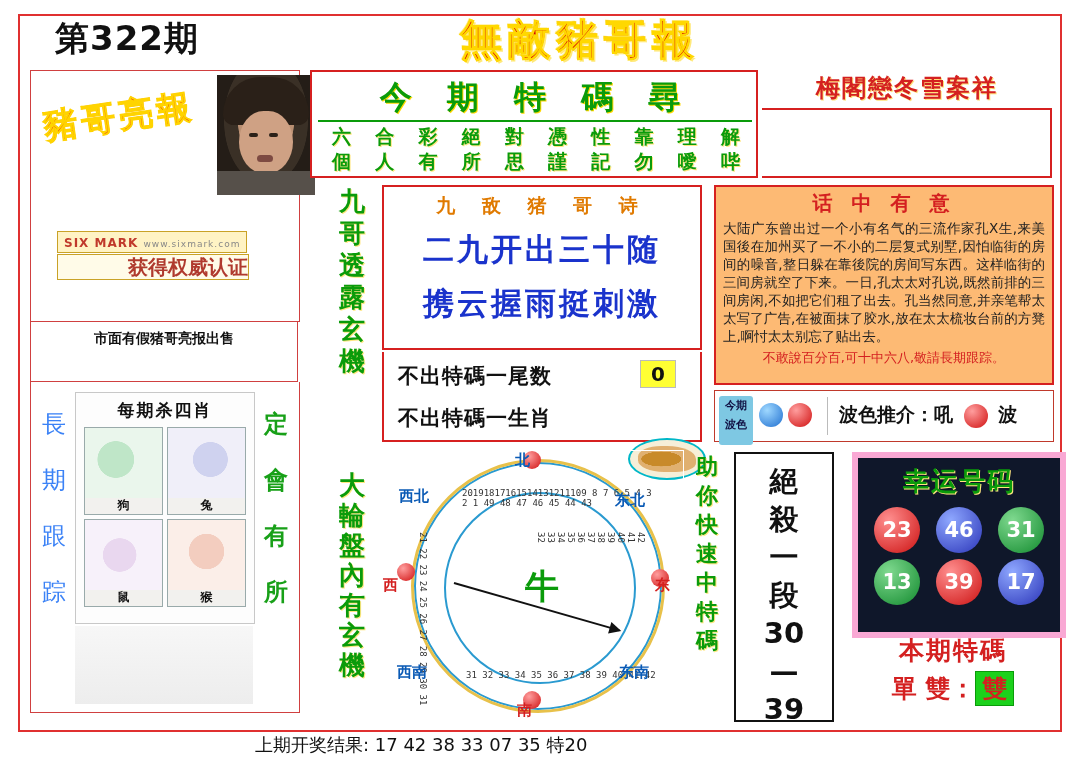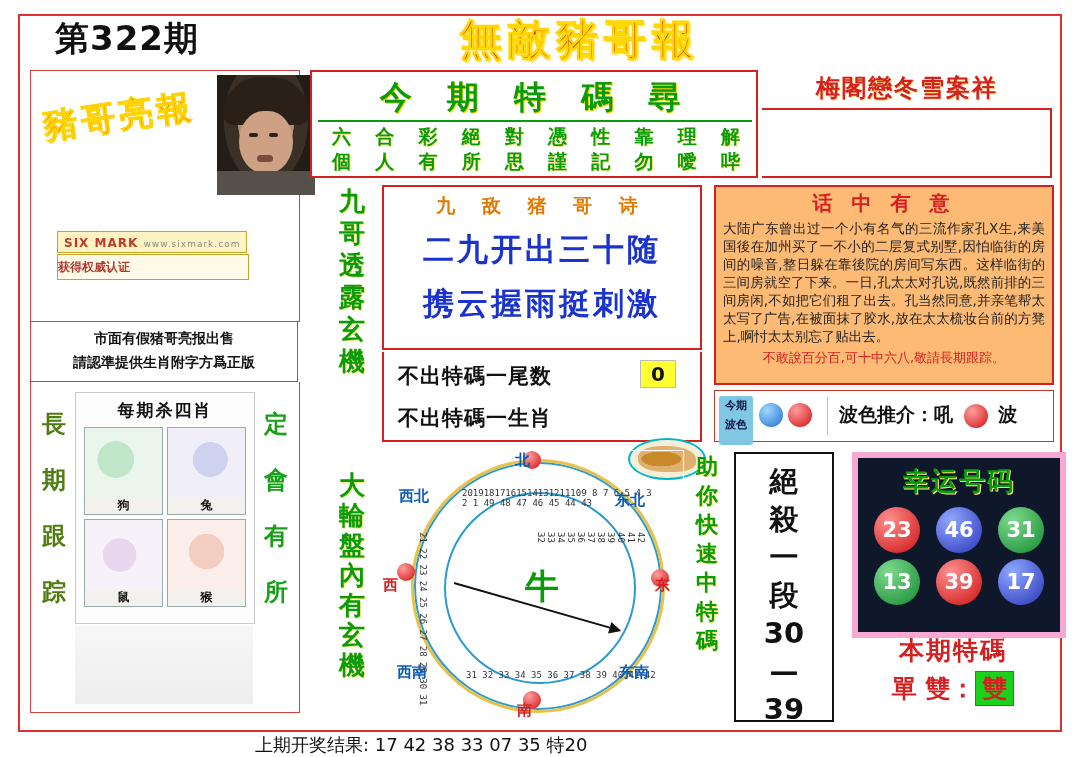--- a/index.html
+++ b/index.html
@@ -21,26 +21,26 @@
   .photo .hat{position:absolute;left:6px;top:2px;width:86px;height:48px;border-radius:42px 42px 12px 12px;background:#2a2018;}
   .photo .face{position:absolute;left:22px;top:36px;width:54px;height:62px;border-radius:27px/34px;background:#cfa184;}
   .photo .eye1,.photo .eye2{position:absolute;top:58px;width:9px;height:4px;background:#2b2119;border-radius:3px;}
   .photo .eye1{left:32px;} .photo .eye2{left:52px;}
   .photo .mouth{position:absolute;left:40px;top:80px;width:16px;height:7px;background:#7d4a42;border-radius:8px;}
   .photo .coat{position:absolute;left:0;top:96px;width:98px;height:26px;background:#56504a;}
   .sixmark{position:absolute;left:26px;top:160px;width:190px;height:22px;background:#fff3c4;border:1px solid #c9a227;
     font-size:12px;font-weight:bold;color:#c0392b;line-height:22px;padding-left:6px;box-sizing:border-box;letter-spacing:1px;}
   .sixmark .gray{color:#888;font-weight:normal;font-size:9px;}
   .certify{position:absolute;left:26px;top:183px;width:190px;height:24px;border:1px solid #c9a227;background:#fffbe8;
-    font-size:12px;color:#b03a2e;line-height:24px;text-align:left;font-weight:bold;}
+    font-size:20px;color:#b03a2e;line-height:24px;text-align:right;font-weight:bold;}
   .lbox2{position:absolute;left:0;top:252px;width:268px;height:60px;border:1px solid #d04040;border-top:none;
     text-align:center;padding-top:4px;box-sizing:border-box;}
   .lbox2 div{font-size:14px;color:#111;line-height:24px;font-weight:bold;}
   .lbox3{position:absolute;left:0;top:312px;width:268px;height:330px;border:1px solid #d04040;border-top:none;background:#fff;}
-  .vleft{position:absolute;left:6px;top:14px;width:34px;font-size:24px;font-weight:bold;color:#4d7c0f;line-height:56px;text-align:center;}
+  .vleft{position:absolute;left:6px;top:14px;width:34px;font-size:24px;font-weight:normal;color:#3b82f6;line-height:56px;text-align:center;}
   .vright{position:absolute;right:6px;top:14px;width:34px;font-size:24px;font-weight:bold;color:#18a018;line-height:56px;text-align:center;}
   .killbox{position:absolute;left:44px;top:10px;width:178px;height:230px;border:1px solid #c8c8c8;background:#fdfdfd;}
   .killtitle{font-size:17px;font-weight:bold;text-align:center;margin-top:6px;color:#111;letter-spacing:2px;}
   .zgrid{position:absolute;left:8px;top:34px;width:162px;height:180px;display:grid;grid-template-columns:1fr 1fr;grid-template-rows:1fr 1fr;gap:4px;}
   .zcell{border:1px solid #9aa;position:relative;background:#f2f1ee;}
   .zcell .zimg{position:absolute;left:0;top:0;right:0;bottom:16px;}
   .zcell .zlab{position:absolute;left:0;right:0;bottom:0;text-align:center;font-size:12px;font-weight:bold;color:#111;}
   .z-dog{background:radial-gradient(circle at 40% 45%, #bfe6c8 0 30%, #eaf6ec 31% 100%);}
   .z-rabbit{background:radial-gradient(circle at 55% 45%, #cfd2ef 0 30%, #f0eff9 31% 100%);}
   .z-rat{background:radial-gradient(circle at 45% 50%, #e9d7ef 0 30%, #f7f1fa 31% 100%);}
@@ -149,21 +149,20 @@
           <div class="coat"></div>
       </div>
       <div class="sixmark">
         <span>SIX MARK</span>
         <span class="gray">www.sixmark.com</span>
       </div>
       <div class="certify">获得权威认证</div>
     </div>
     <div class="lbox2">
       <div>市面有假猪哥亮报出售</div>
-      <div>請認準提供生肖附字方爲正版</div>
     </div>
     <div class="lbox3">
       <div class="vleft">長期跟踪</div>
       <div class="vright">定會有所</div>
       <div class="killbox">
         <div class="killtitle">每期杀四肖</div>
         <div class="zgrid">
           <div class="zcell">
               <div class="zimg z-dog"></div>
               <div class="zlab">狗</div>

